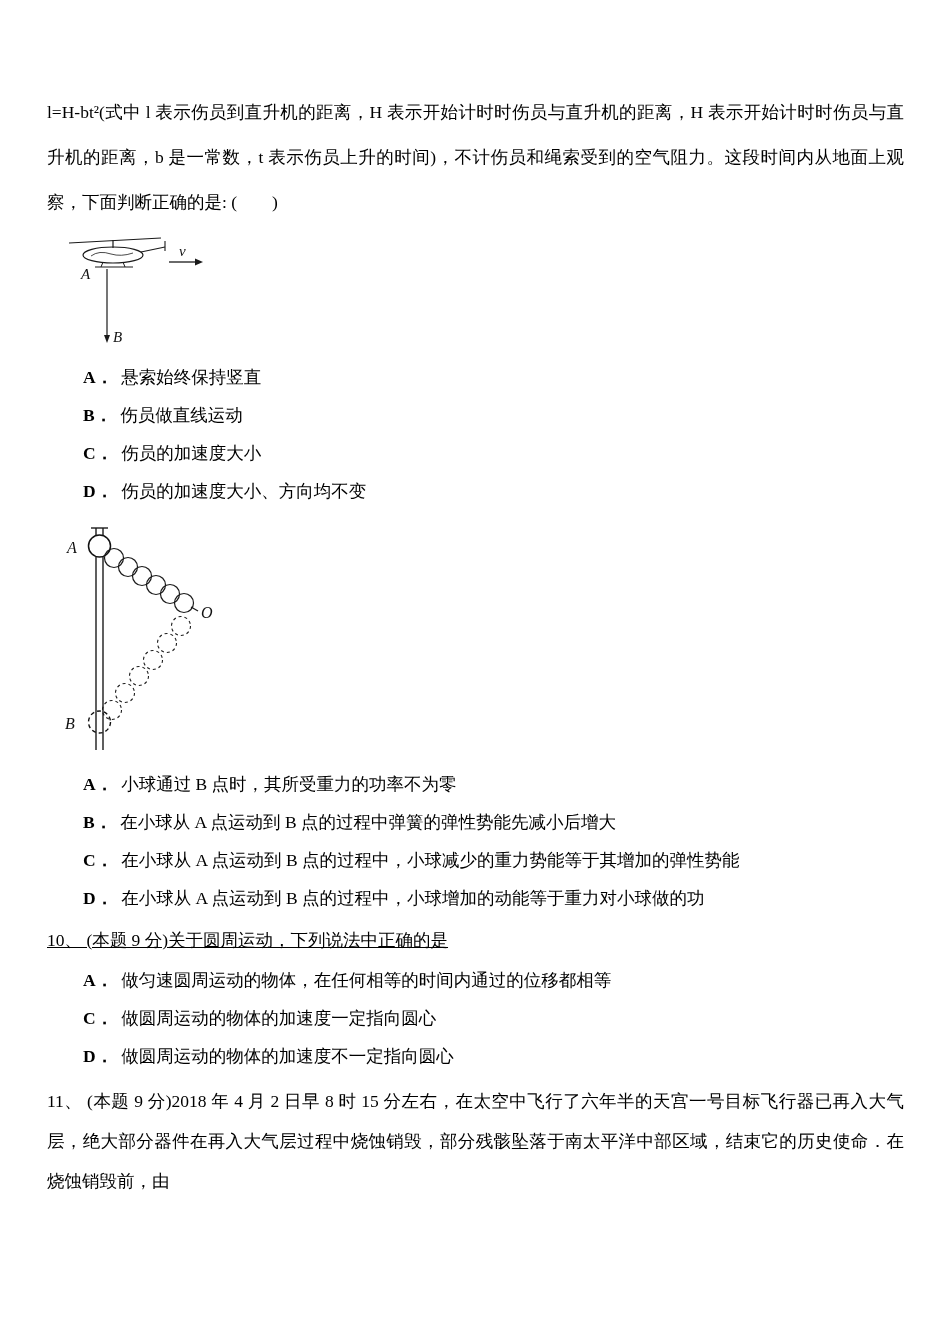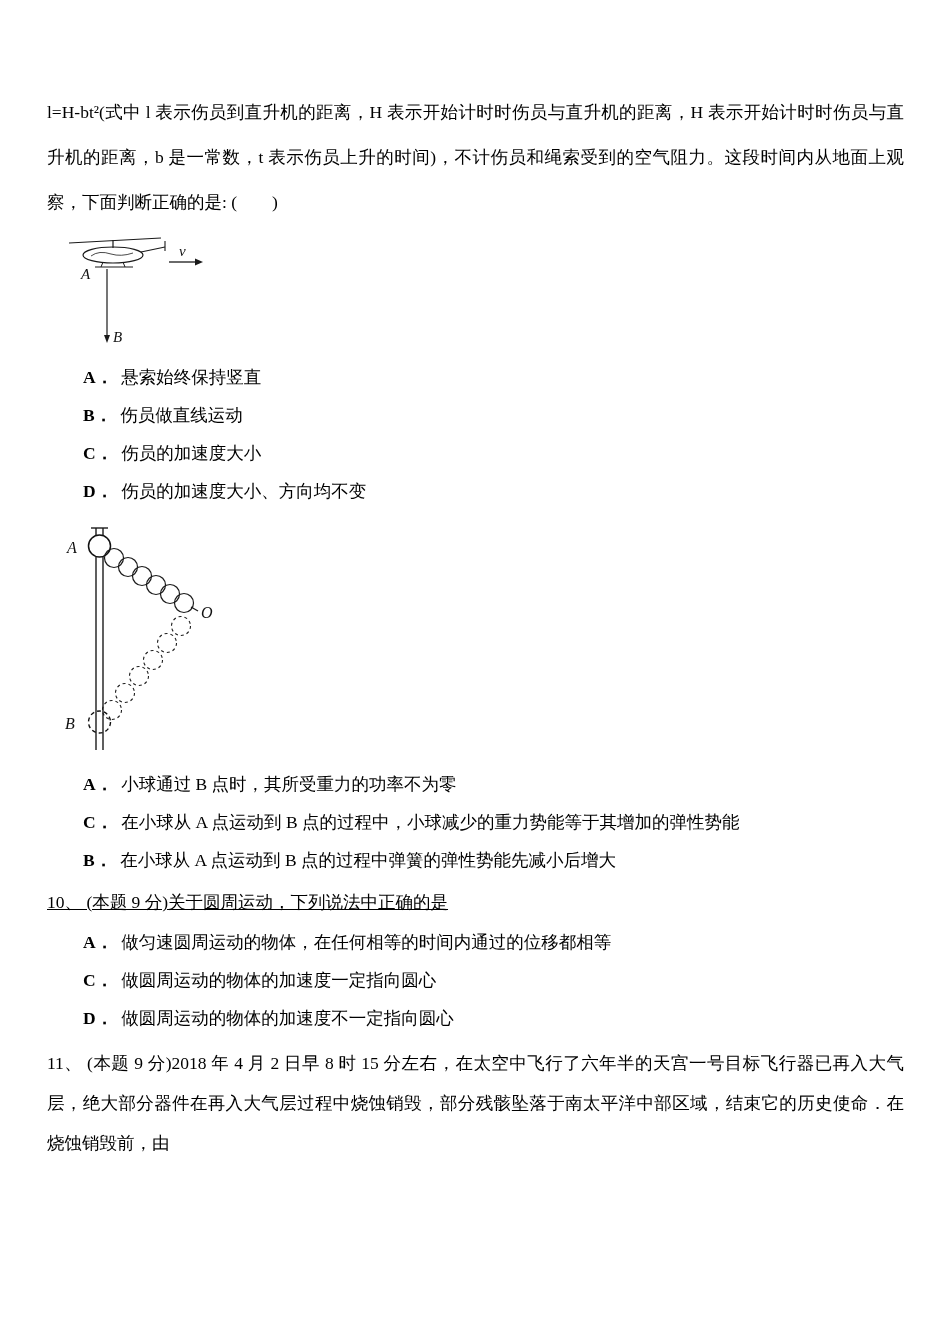--- a/index.html
+++ b/index.html
@@ -107,24 +107,27 @@
     </g>
     <circle cx="44.5" cy="208" r="11" fill="none" stroke="#111" stroke-width="1.4" stroke-dasharray="4,3"></circle>
     <text x="10" y="215" class="flabel2">B</text>
   </svg>
 
   <div>
     <div class="opt">
       <span class="opt-label">A．</span><span>小球通过 B 点时，其所受重力的功率不为零</span>
     </div>
     <div class="opt">
+      <span class="opt-label">B．</span><span>在小球从 A 点运动到 B 点的过程中弹簧的弹性势能先减小后增大</span>
+    </div>
+    <div class="opt">
       <span class="opt-label">C．</span><span>在小球从 A 点运动到 B 点的过程中，小球减少的重力势能等于其增加的弹性势能</span>
     </div>
     <div class="opt">
-      <span class="opt-label">B．</span><span>在小球从 A 点运动到 B 点的过程中弹簧的弹性势能先减小后增大</span>
+      <span class="opt-label">D．</span><span>在小球从 A 点运动到 B 点的过程中，小球增加的动能等于重力对小球做的功</span>
     </div>
   </div>
 
   <p class="q10-stem">10、 (本题 9 分)关于圆周运动，下列说法中正确的是</p>
   <div>
     <div class="opt">
       <span class="opt-label">A．</span><span>做匀速圆周运动的物体，在任何相等的时间内通过的位移都相等</span>
     </div>
     <div class="opt">
       <span class="opt-label">C．</span><span>做圆周运动的物体的加速度一定指向圆心</span>

